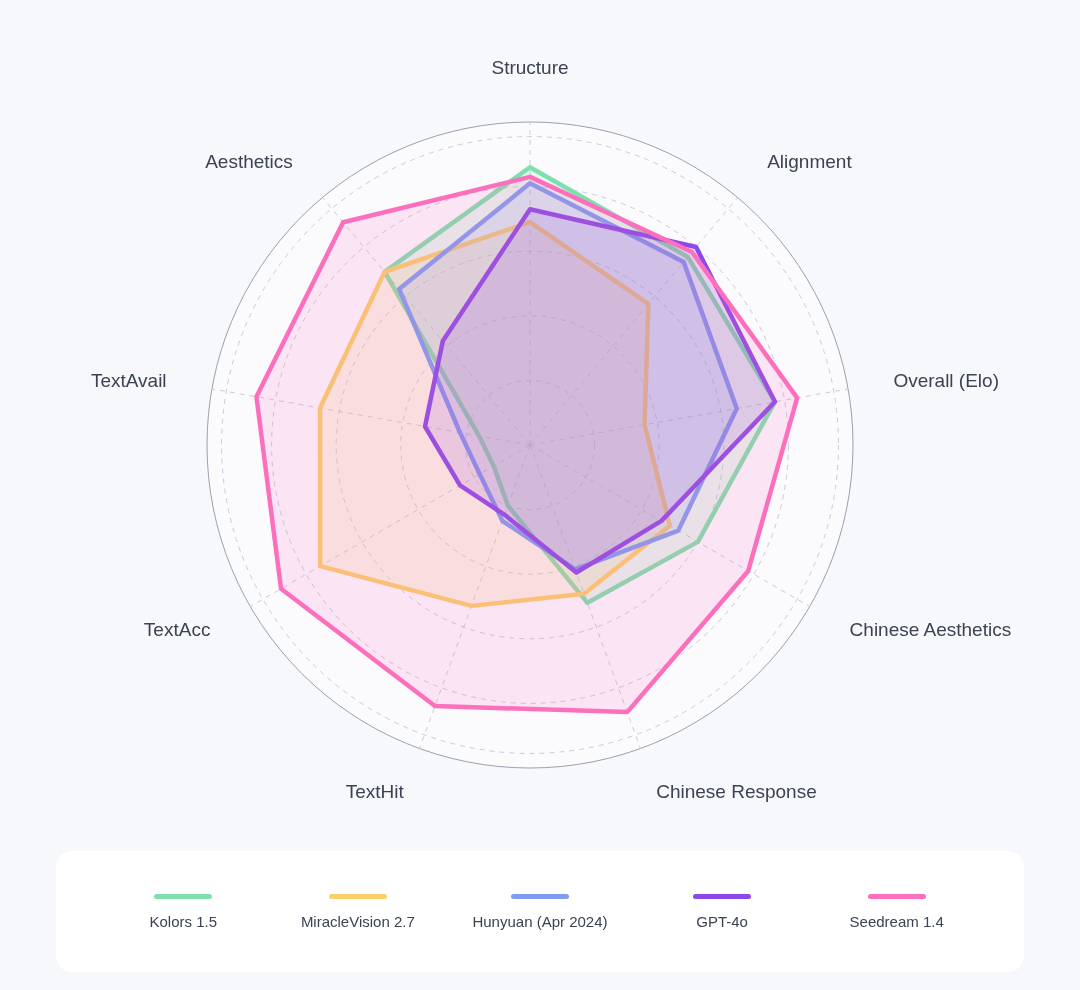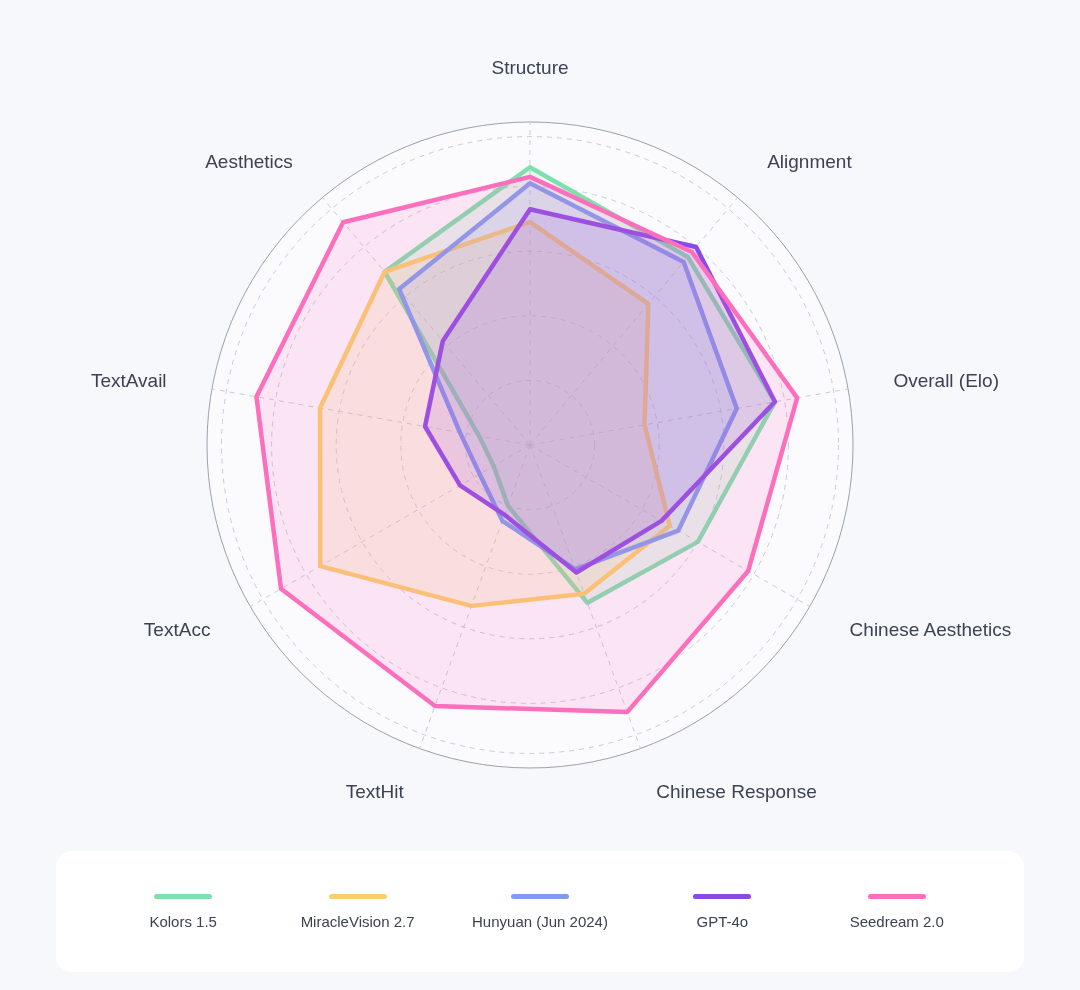--- a/index.html
+++ b/index.html
@@ -120,25 +120,25 @@
       <div class="legend-item">
         <div class="legend-swatch" style="background: rgb(127, 224, 174);"></div>
         <div class="legend-label">Kolors 1.5</div>
       </div>
       <div class="legend-item">
         <div class="legend-swatch" style="background: rgb(251, 208, 107);"></div>
         <div class="legend-label">MiracleVision 2.7</div>
       </div>
       <div class="legend-item">
         <div class="legend-swatch" style="background: rgb(127, 156, 240);"></div>
-        <div class="legend-label">Hunyuan (Jun 2024)</div>
+        <div class="legend-label">Hunyuan (Apr 2024)</div>
       </div>
       <div class="legend-item">
         <div class="legend-swatch" style="background: rgb(139, 74, 232);"></div>
         <div class="legend-label">GPT-4o</div>
       </div>
       <div class="legend-item">
         <div class="legend-swatch" style="background: rgb(252, 111, 189);"></div>
-        <div class="legend-label">Seedream 2.0</div>
+        <div class="legend-label">Seedream 1.4</div>
       </div>
     </div>
 
 </div>
 
 </body></html>

